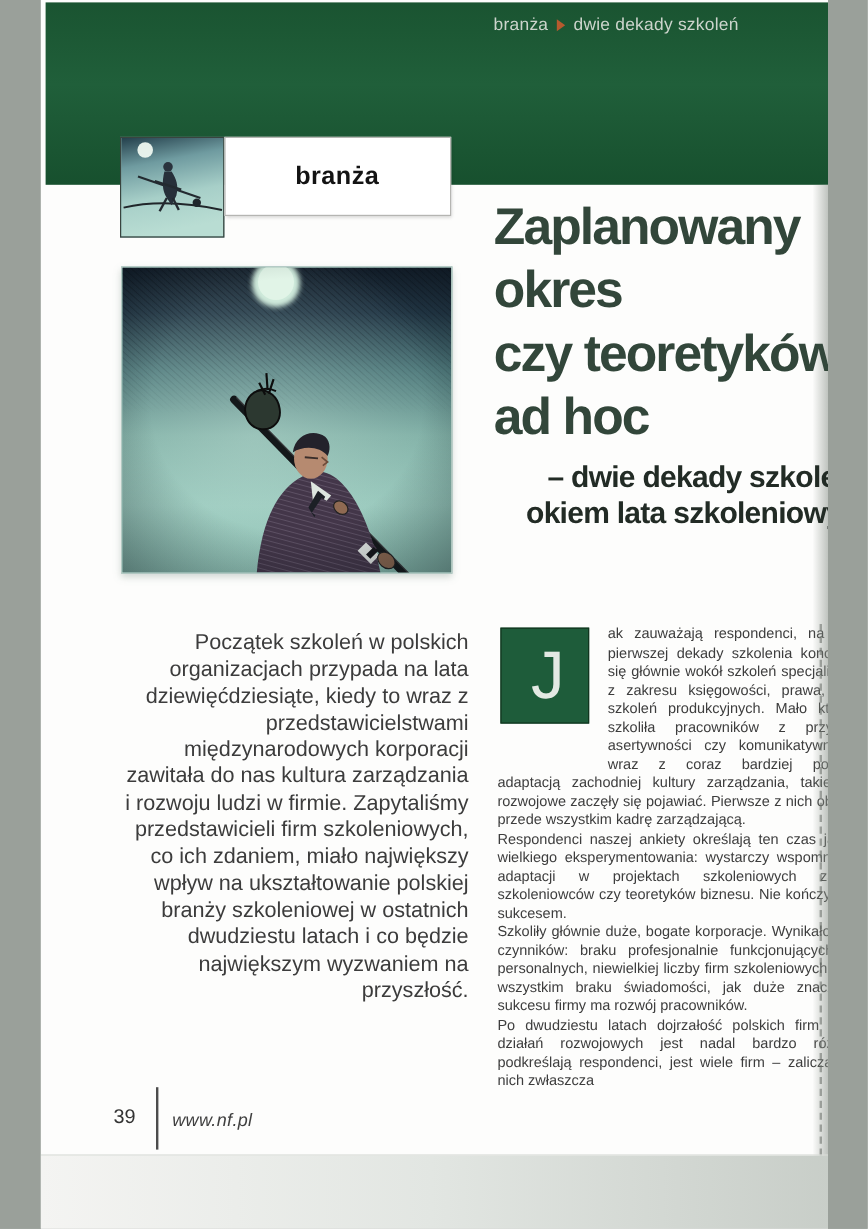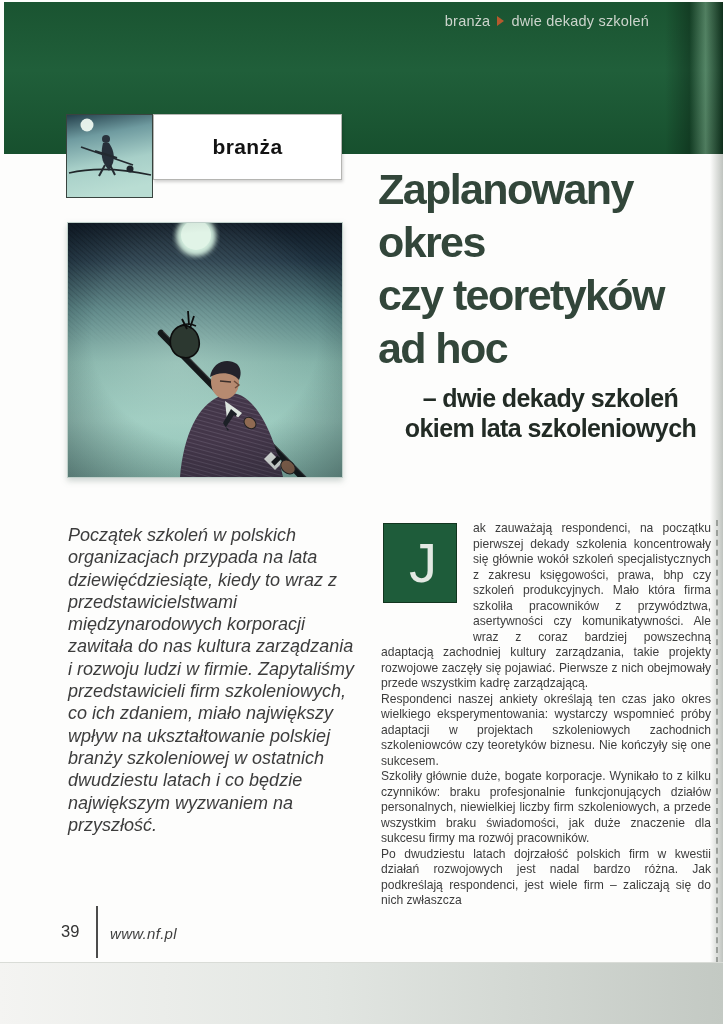--- a/index.html
+++ b/index.html
@@ -1,17 +1,17 @@
 <!DOCTYPE html>
 <html><head>
 <meta charset="utf-8">
 <style>
   html,body{margin:0;padding:0;background:#9aa09a;}
   .page{
-    position:relative;width:723px;height:1024px;margin:0 auto;
+    position:relative;width:656px;height:1024px;margin:0 auto;
     background:#fdfdfc;overflow:hidden;
     font-family:"Liberation Sans",sans-serif;
   }
   
   .green-band{
     position:absolute;left:4px;top:2px;width:719px;height:152px;
     background:linear-gradient(to bottom,#1a5431,#205f3a 45%,#17502e);
   }
   .green-band::after{
     content:"";position:absolute;right:0;top:0;bottom:0;width:58px;
@@ -52,21 +52,21 @@
     letter-spacing:-1.6px;white-space:nowrap;
   }
   .subtitle{margin-top:8px;text-align:center;}
   .subtitle-line{
     font-size:25px;line-height:30px;font-weight:700;color:#222b25;
     letter-spacing:-0.6px;white-space:nowrap;
   }
   
   .intro{
     position:absolute;left:68px;top:524px;width:289px;
-    font-size:18px;line-height:22.3px;color:#3c3c3c;text-align:left;font-style:italic;
+    font-size:18px;line-height:22.3px;color:#3c3c3c;text-align:right;
   }
   
   .body-col{
     position:absolute;left:381px;top:521px;width:330px;
     font-size:12.1px;line-height:15.5px;color:#3d3d3d;text-align:justify;
   }
   .body-col p{margin:0;}
   .dropcap-box{
     float:left;width:74px;height:80px;margin:2px 16px 29px 2px;
     background:#1e5c3a;border:1px solid #12351f;box-sizing:border-box;

